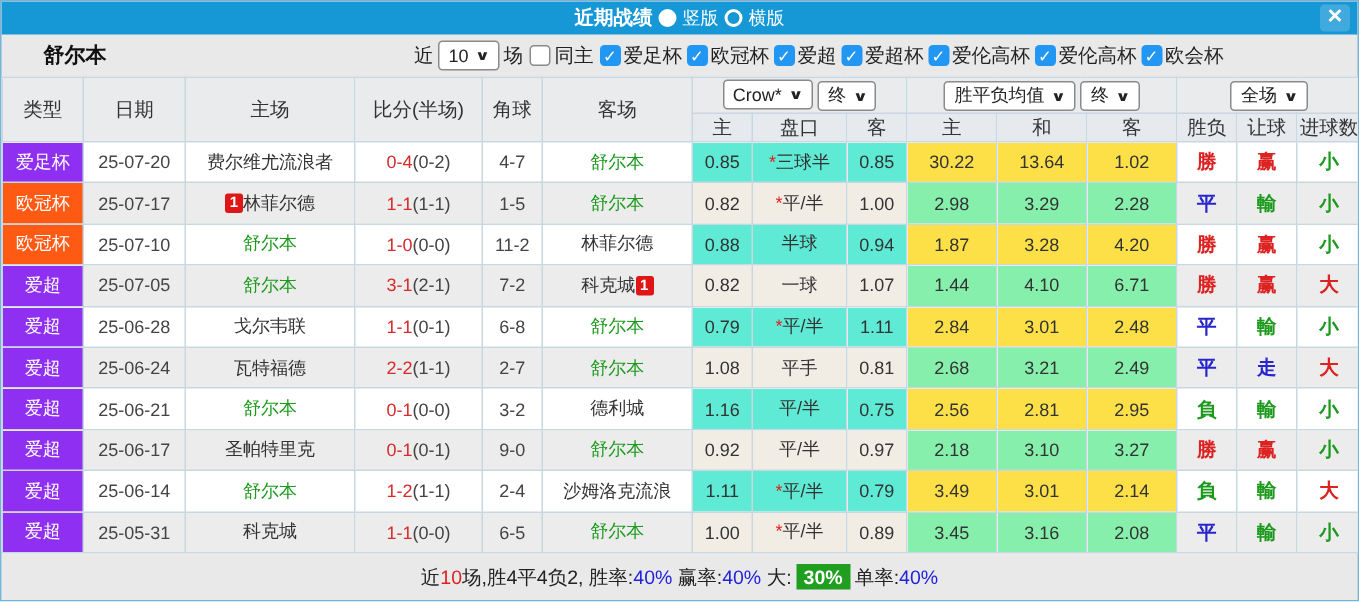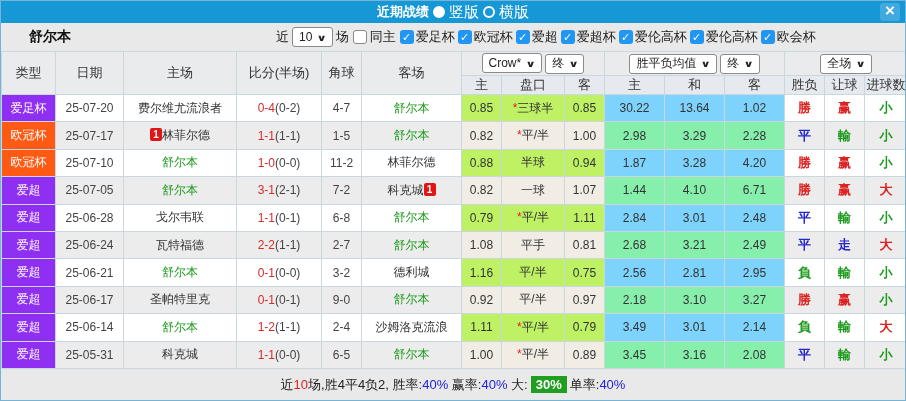--- a/index.html
+++ b/index.html
@@ -4,43 +4,43 @@
 <style>
   *{margin:0;padding:0;box-sizing:border-box}
   body{background:#fff;font-family:"Liberation Sans","DejaVu Sans",sans-serif}
   .wrap{width:906px;height:401px;position:relative;background:#e9e9e9;border:1px solid #74b4d6;overflow:hidden}
   
   .titlebar{height:22px;background:#1697d6;position:relative;color:#fff}
   .title-group{position:absolute;left:50%;top:0;height:22px;transform:translateX(-50%);display:flex;align-items:center;gap:4px;white-space:nowrap}
   .title{font-weight:bold;font-size:13px}
   .radio{width:12px;height:12px;border-radius:50%;display:inline-block;border:2px solid #fff;cursor:pointer}
   .radio.checked{background:#fff}
-  .radio-label{font-size:15px}
+  .radio-label{font-size:12px}
   .close{position:absolute;right:5px;top:2px;width:20px;height:18px;line-height:16px;text-align:center;font-size:17px;font-weight:bold;background:rgba(255,255,255,.18);border-radius:3px;cursor:pointer}
   
   .controlbar{height:28px;display:flex;align-items:center;font-size:13px;color:#222;padding-left:28px;white-space:nowrap}
   .team{font-weight:bold;font-size:14px;color:#111}
   .controls{display:flex;align-items:center;margin-left:205px;gap:3px}
   .box{background:#fff;border:1px solid #8a8a8a;border-radius:3px;padding:1px 6px;display:inline-flex;align-items:center;gap:6px;font-size:12px;height:20px;cursor:pointer;color:#222}
   .chev{font-size:9px;font-weight:bold;transform:scaleX(1.4);margin-top:1px}
   .cb{width:14px;height:14px;border-radius:3px;display:inline-flex;align-items:center;justify-content:center;cursor:pointer;flex:none}
   .cb.checked{background:#2196f3;color:#fff;font-size:11px;font-weight:bold}
   .cb.un{background:#fff;border:1px solid #8a8a8a}
   .cb-label{margin-right:1px}
   
   table{width:100%;height:318px;border-collapse:collapse;table-layout:fixed;background:#fff;font-size:12px}
   th,td{border:1px solid #c9d7e0;text-align:center;overflow:hidden;white-space:nowrap}
   thead th{background:#e6eaee;font-weight:normal;font-size:13px;color:#333}
   .ddrow th{height:24px;background:#e9ebed}
   .subrow th{height:19px}
   tbody tr.odd td{background:#fff}
   tbody tr.even td{background:#ececec}
-  tbody tr.odd td.cream{background:#bef264}
+  tbody tr.odd td.cream{background:#5eead4}
   tbody tr.even td.cream{background:#f2ede4}
-  tbody tr.odd td.cblue{background:#7dd3fc}
+  tbody tr.odd td.cblue{background:#fde047}
   tbody tr.even td.cblue{background:#86efac}
   tbody td{color:#333}
   td.league{color:#fff}
   td.date{color:#444}
   .score{color:#d62b2b}
   .half{color:#444}
   .rank{display:inline-block;background:#e01515;color:#fff;font-size:10px;font-weight:bold;width:12px;height:13px;line-height:13px;border-radius:2px;vertical-align:1px}
   .star{color:#e02020}
   td.resch{font-weight:bold;font-size:13px}
   .team-link{cursor:pointer}

